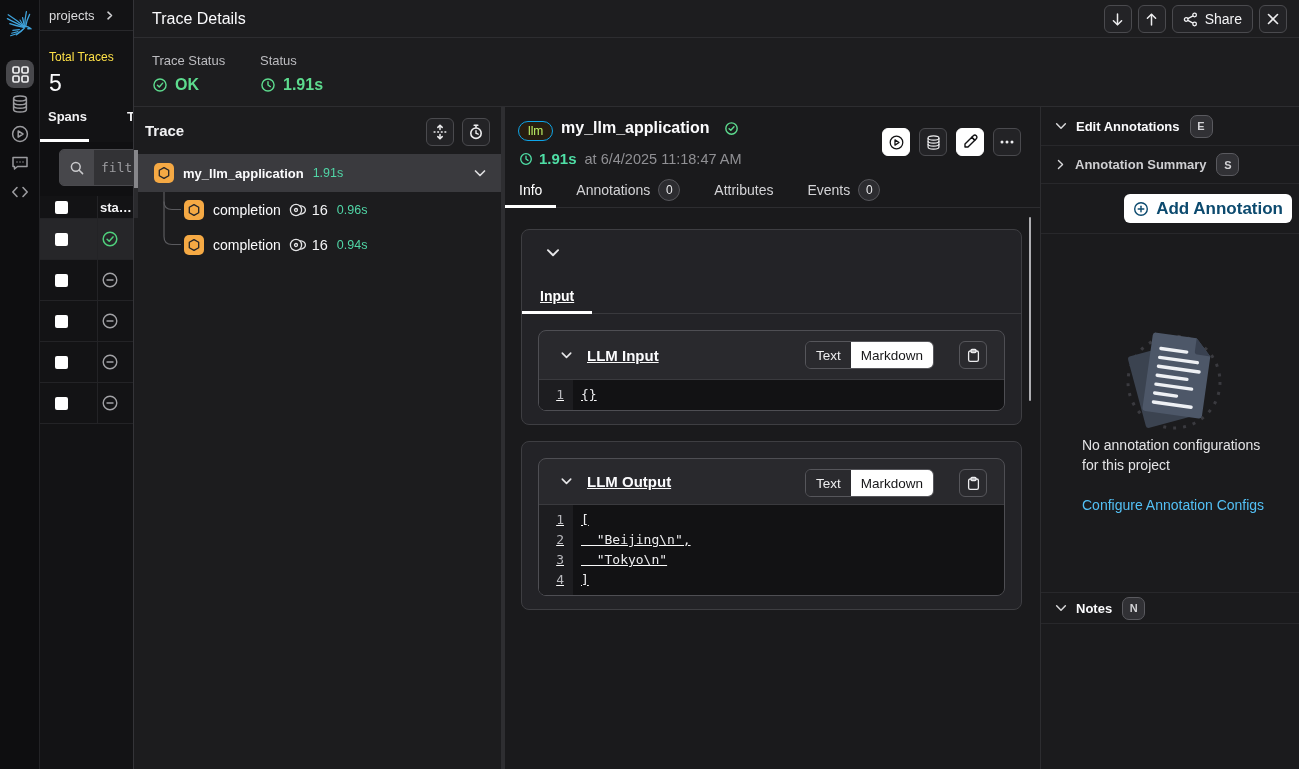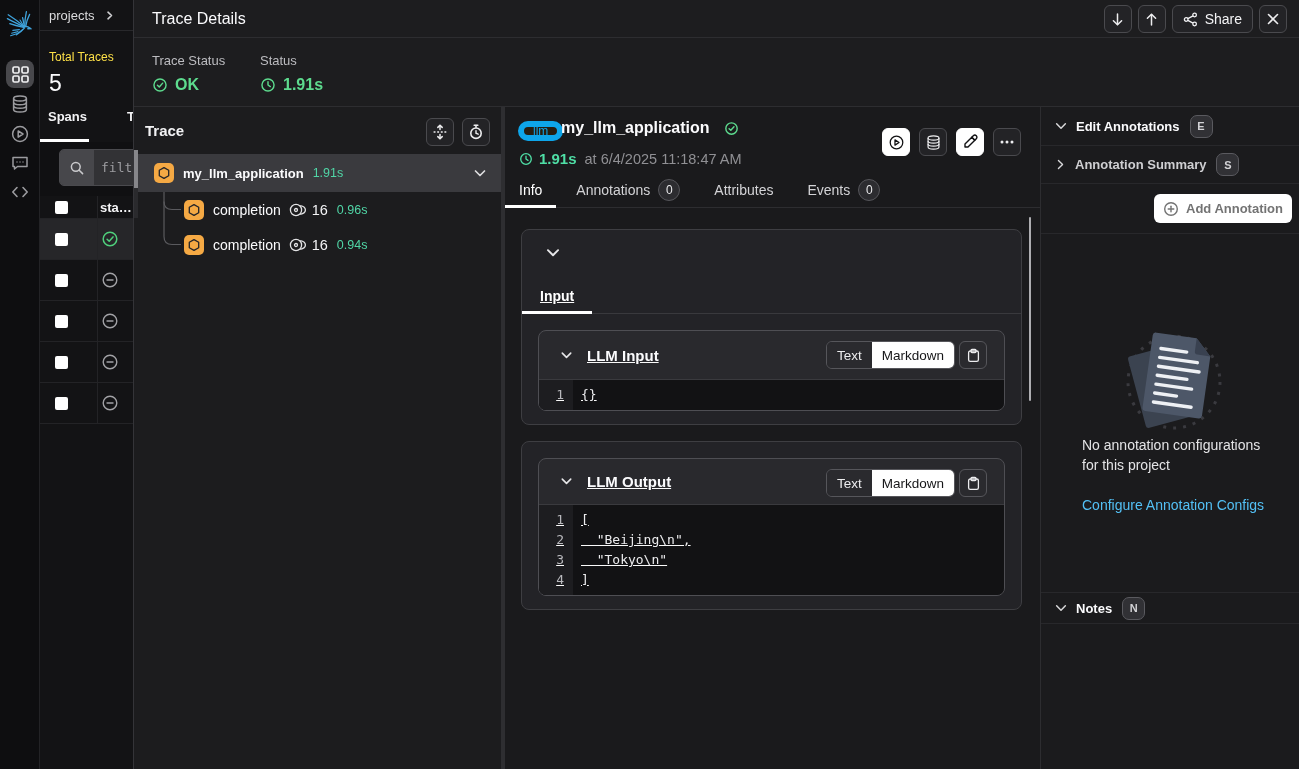--- a/index.html
+++ b/index.html
@@ -87,21 +87,21 @@
   #tree-scrollthumb { left:0px; top:43px; width:4px; height:38px; background:#86868a; }
   #tree-scrolltrack { left:0px; top:81px; width:4px; height:30px; background:#2a2a2d; }
 
   
   #vdivider { left:367px; top:107px; width:4px; height:662px; background:#2e2e31; }
 
   
   #main { left:371px; top:107px; width:535px; height:662px; background:#1a1a1c; overflow:hidden; }
   #span-head { position:relative; height:73px; }
   #kind-pill { position:absolute; left:13px; top:14px; height:20px; padding:0 9px; border-radius:10px;
-    border:6px solid #0ea5e9; background:#271d10; color:#0ea5e9; font-size:12px; display:flex; align-items:center; }
+    border:1px solid #0ea5e9; background:#271d10; color:#bef264; font-size:12px; display:flex; align-items:center; }
   #span-title { position:absolute; left:56px; top:12px; font-size:16px; font-weight:700; color:#fbfbfd; }
   #span-ok { position:absolute; left:219px; top:14px; color:#5ddb8e; }
   #span-meta { position:absolute; left:14px; top:43px; display:flex; align-items:center; gap:6px; }
   #span-meta .lat { font-size:15px; font-weight:700; color:#4fdfa6; }
   #span-meta .ts { font-size:14.5px; color:#909094; margin-left:2px; }
   #span-actions { position:absolute; right:19px; top:21px; display:flex; gap:9px; }
   #span-tabs { position:relative; height:28px; border-bottom:1px solid #2d2d30; display:flex; padding-left:0; }
   .stab { position:relative; padding:0 14px 7px 14px; margin-right:6px; font-size:14px; font-weight:400; color:#d3d3d6;
     display:flex; align-items:center; gap:8px; }
   .stab.active { color:#ffffff; }
@@ -114,21 +114,21 @@
   .sec-tabs { position:relative; display:flex; border-bottom:1px solid #39393d; }
   .collapse + .sec-tabs { margin-top:12px; }
   .sec-tab { position:relative; padding:14px 18px 9px 18px; font-size:14px; font-weight:700; color:#ffffff; }
   .sec-tab .ul { position:absolute; left:0; right:0; bottom:-1px; height:3px; background:#ffffff; }
   .sec-body { padding:16px 16px 13px 16px; }
   .io-card { border:1px solid #4e4e53; border-radius:8px; background:#29292d; overflow:hidden; }
   .io-head { position:relative; height:48px; display:flex; align-items:center; }
   #card-output .io-head { height:45px; }
   .io-head .chev { margin-left:20px; color:#e6e6e8; }
   .io-head .ttl { margin-left:13px; font-size:15px; font-weight:700; color:#fbfbfd; }
-  .io-controls { position:absolute; right:17px; top:10px; display:flex; gap:4px; }
+  .io-controls { position:absolute; right:17px; top:10px; display:flex; gap:25px; }
   .seg { display:flex; height:28px; border-radius:6px; overflow:hidden; border:1px solid #56565b; }
   .seg .opt { padding:0 10px; display:flex; align-items:center; font-size:13.5px; color:#ececee; background:#2a2a2e; }
   .seg .opt.sel { background:#ffffff; color:#161618; font-weight:500; }
   .copy-btn { width:28px; height:28px; border-radius:6px; border:1px solid #56565b; background:#2a2a2e;
     display:flex; align-items:center; justify-content:center; color:#ececee; }
   .code { background:#121214; border-top:1px solid #3a3a3e; font-family:"DejaVu Sans Mono", monospace; font-size:13px; }
   .code-line { display:flex; height:20px; line-height:20px; }
   .code.single .code-line { height:30px; line-height:30px; }
   .code .gut { width:34px; background:#1d1d20; color:#b9b9bd; text-align:right; padding-right:9px; flex:none; }
   .code .src { padding-left:8px; color:#ececee; white-space:pre; }
@@ -141,21 +141,21 @@
   .rp-row { position:relative; display:flex; align-items:center; border-bottom:1px solid #28282b; }
   .rp-row .chev { margin-left:13px; color:#d8d8da; }
   .rp-row .lbl { margin-left:8px; font-size:13px; font-weight:700; color:#fbfbfd; }
   .rp-row .lbl.dim { color:#cfcfd2; }
   .kbd { margin-left:10px; min-width:23px; height:23px; border-radius:7px; background:#313135; border:1px solid #5a5a5f;
     color:#d3d3d6; font-size:11px; font-weight:700; display:flex; align-items:center; justify-content:center; }
   #rp-row-summary { height:38px; }
   #rp-row-edit { height:39px; }
   #rp-add-zone { position:relative; height:50px; border-bottom:1px solid #28282b; }
   #add-annotation { position:absolute; right:8px; top:10px; height:29px; padding:0 9px; border-radius:6px;
-    background:#ffffff; color:#737373; font-size:13px; font-weight:700; display:flex; align-items:center; gap:7px; }
+    background:#ffffff; color:#0c4a6e; font-size:17px; font-weight:700; display:flex; align-items:center; gap:7px; }
   #rp-empty { position:relative; height:358px; }
   #rp-illu { position:absolute; left:78px; top:92px; }
   #rp-empty .msg { position:absolute; left:41px; top:201px; width:190px; font-size:14px; line-height:20px; color:#e4e4e6; }
   #rp-empty .lnk { position:absolute; left:41px; top:263px; font-size:14px; color:#53c0f5; }
   #rp-row-notes { height:32px; border-top:1px solid #28282b; }
 </style>
 </head>
 <body>
 
 <div id="rail" class="abs">

